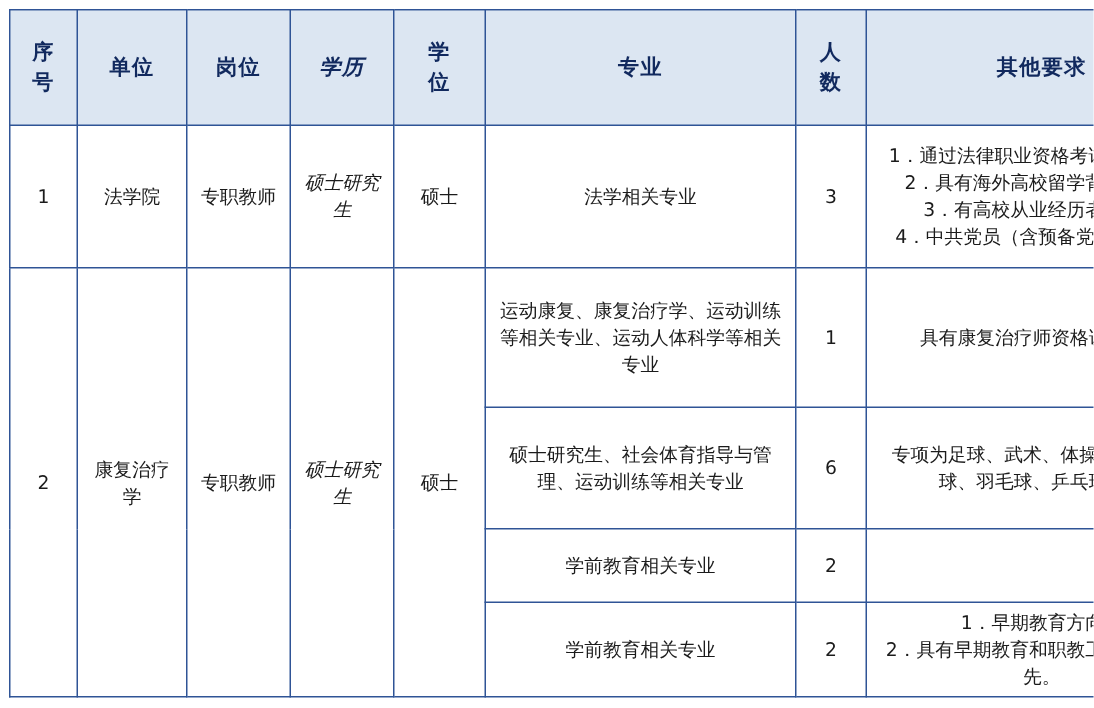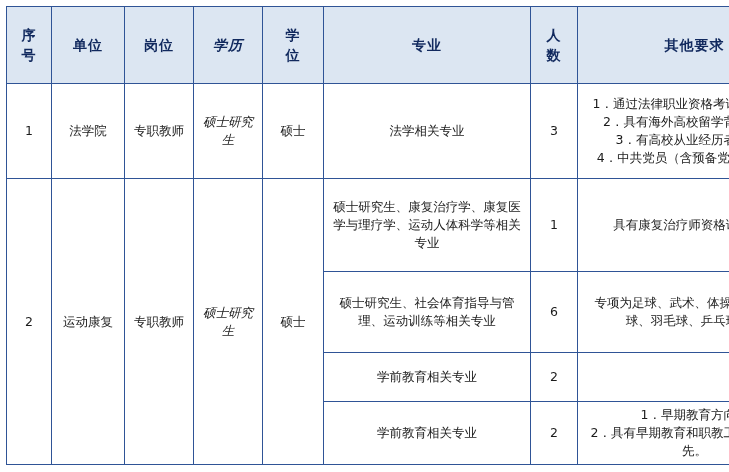--- a/index.html
+++ b/index.html
@@ -112,25 +112,25 @@
         <td class="c-major major" style="height:86px">法学相关专业</td>
         <td class="c-num">3</td>
         <td class="c-other left" style="white-space: pre-line;">1．通过法律职业资格考试获得A证；
 2．具有海外高校留学背景优先；
 3．有高校从业经历者优先；
 4．中共党员（含预备党员）优先。</td>
       </tr>
 
       <tr>
         <td class="c-seq" rowspan="4">2</td>
-        <td class="c-unit narrow" rowspan="4">运动康复</td>
+        <td class="c-unit narrow" rowspan="4">康复治疗学</td>
         <td class="c-post narrow" rowspan="4">专职教师</td>
         <td class="c-edu narrow" rowspan="4">硕士研究生</td>
         <td class="c-deg narrow" rowspan="4">硕士</td>
-        <td class="c-major major" style="height:84px">硕士研究生、康复治疗学、康复医学与理疗学、运动人体科学等相关专业</td>
+        <td class="c-major major" style="height:84px">运动康复、康复治疗学、运动训练等相关专业、运动人体科学等相关专业</td>
         <td class="c-num">1</td>
         <td class="c-other">具有康复治疗师资格证者优先</td>
       </tr>
       <tr>
         <td class="c-major major" style="height:72px">硕士研究生、社会体育指导与管理、运动训练等相关专业</td>
         <td class="c-num">6</td>
         <td class="c-other left">专项为足球、武术、体操、拳击、篮球、羽毛球、乒乓球优先</td>
       </tr>
       <tr>
         <td class="c-major major" style="height:40px">学前教育相关专业</td>

